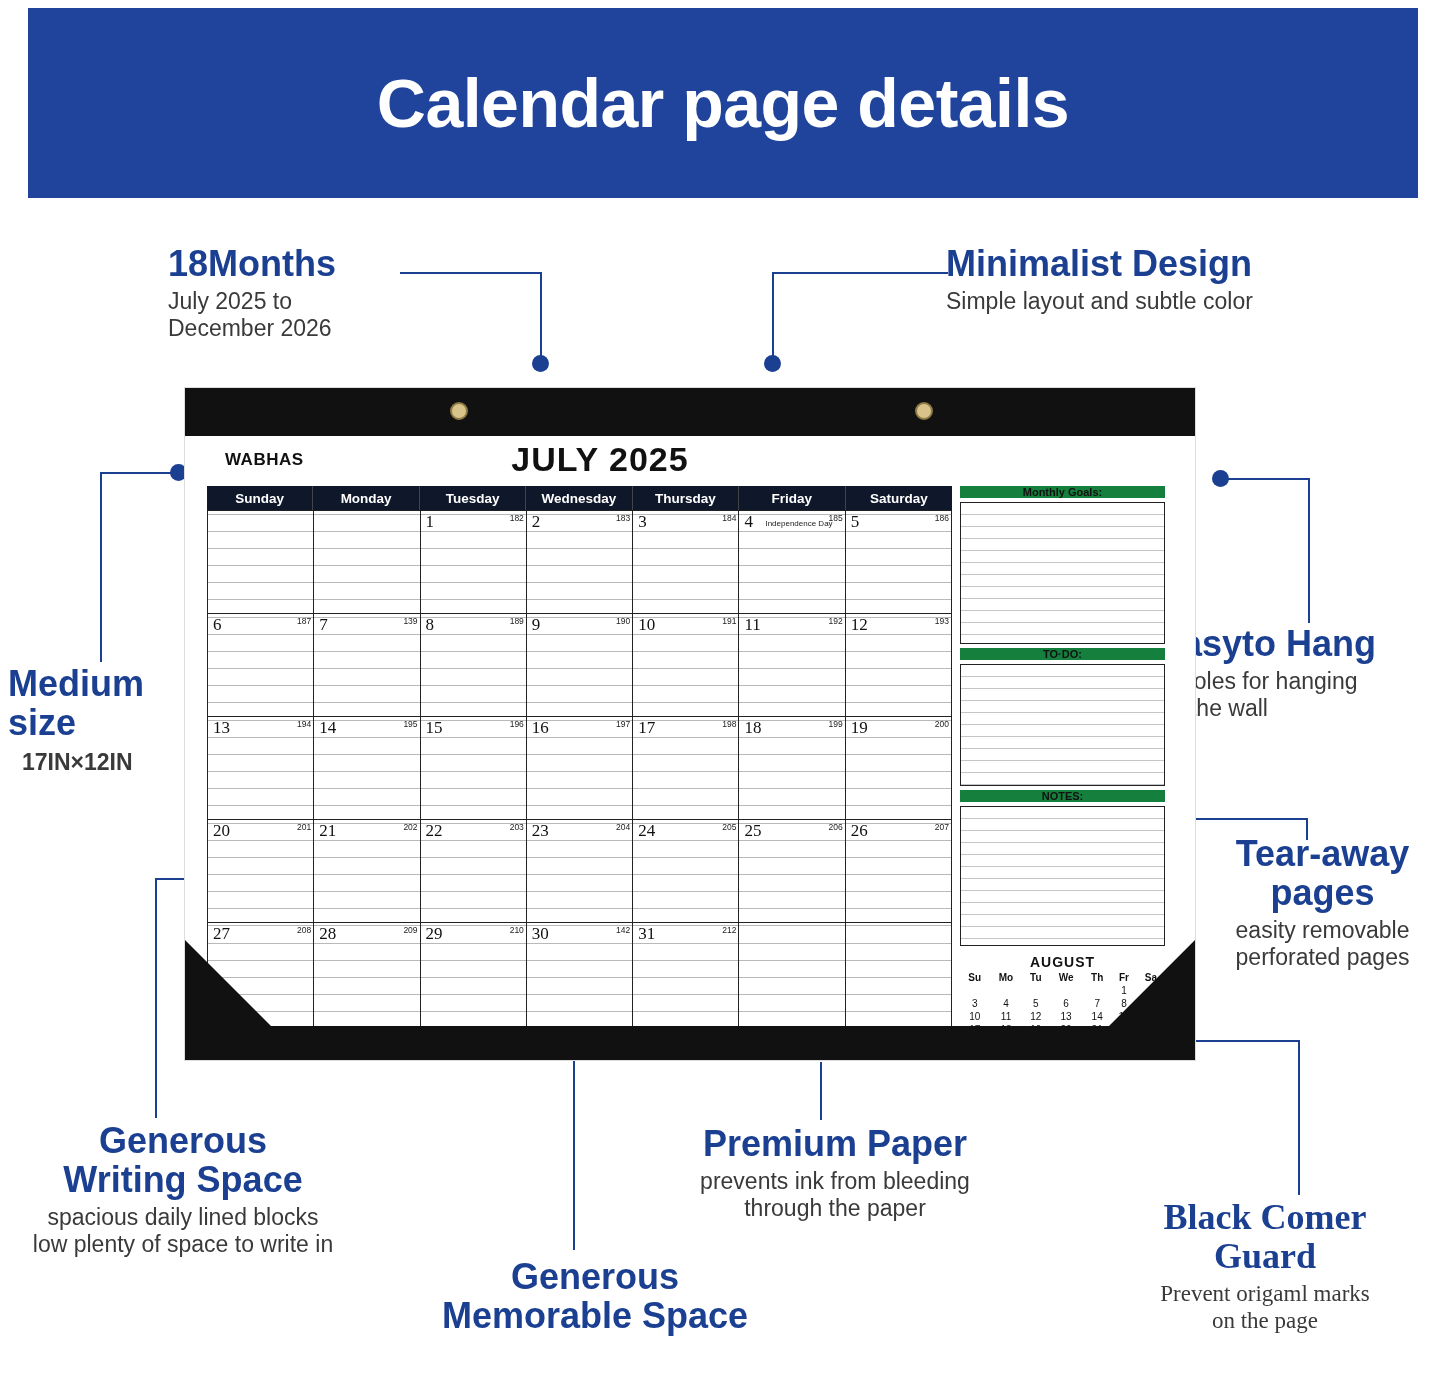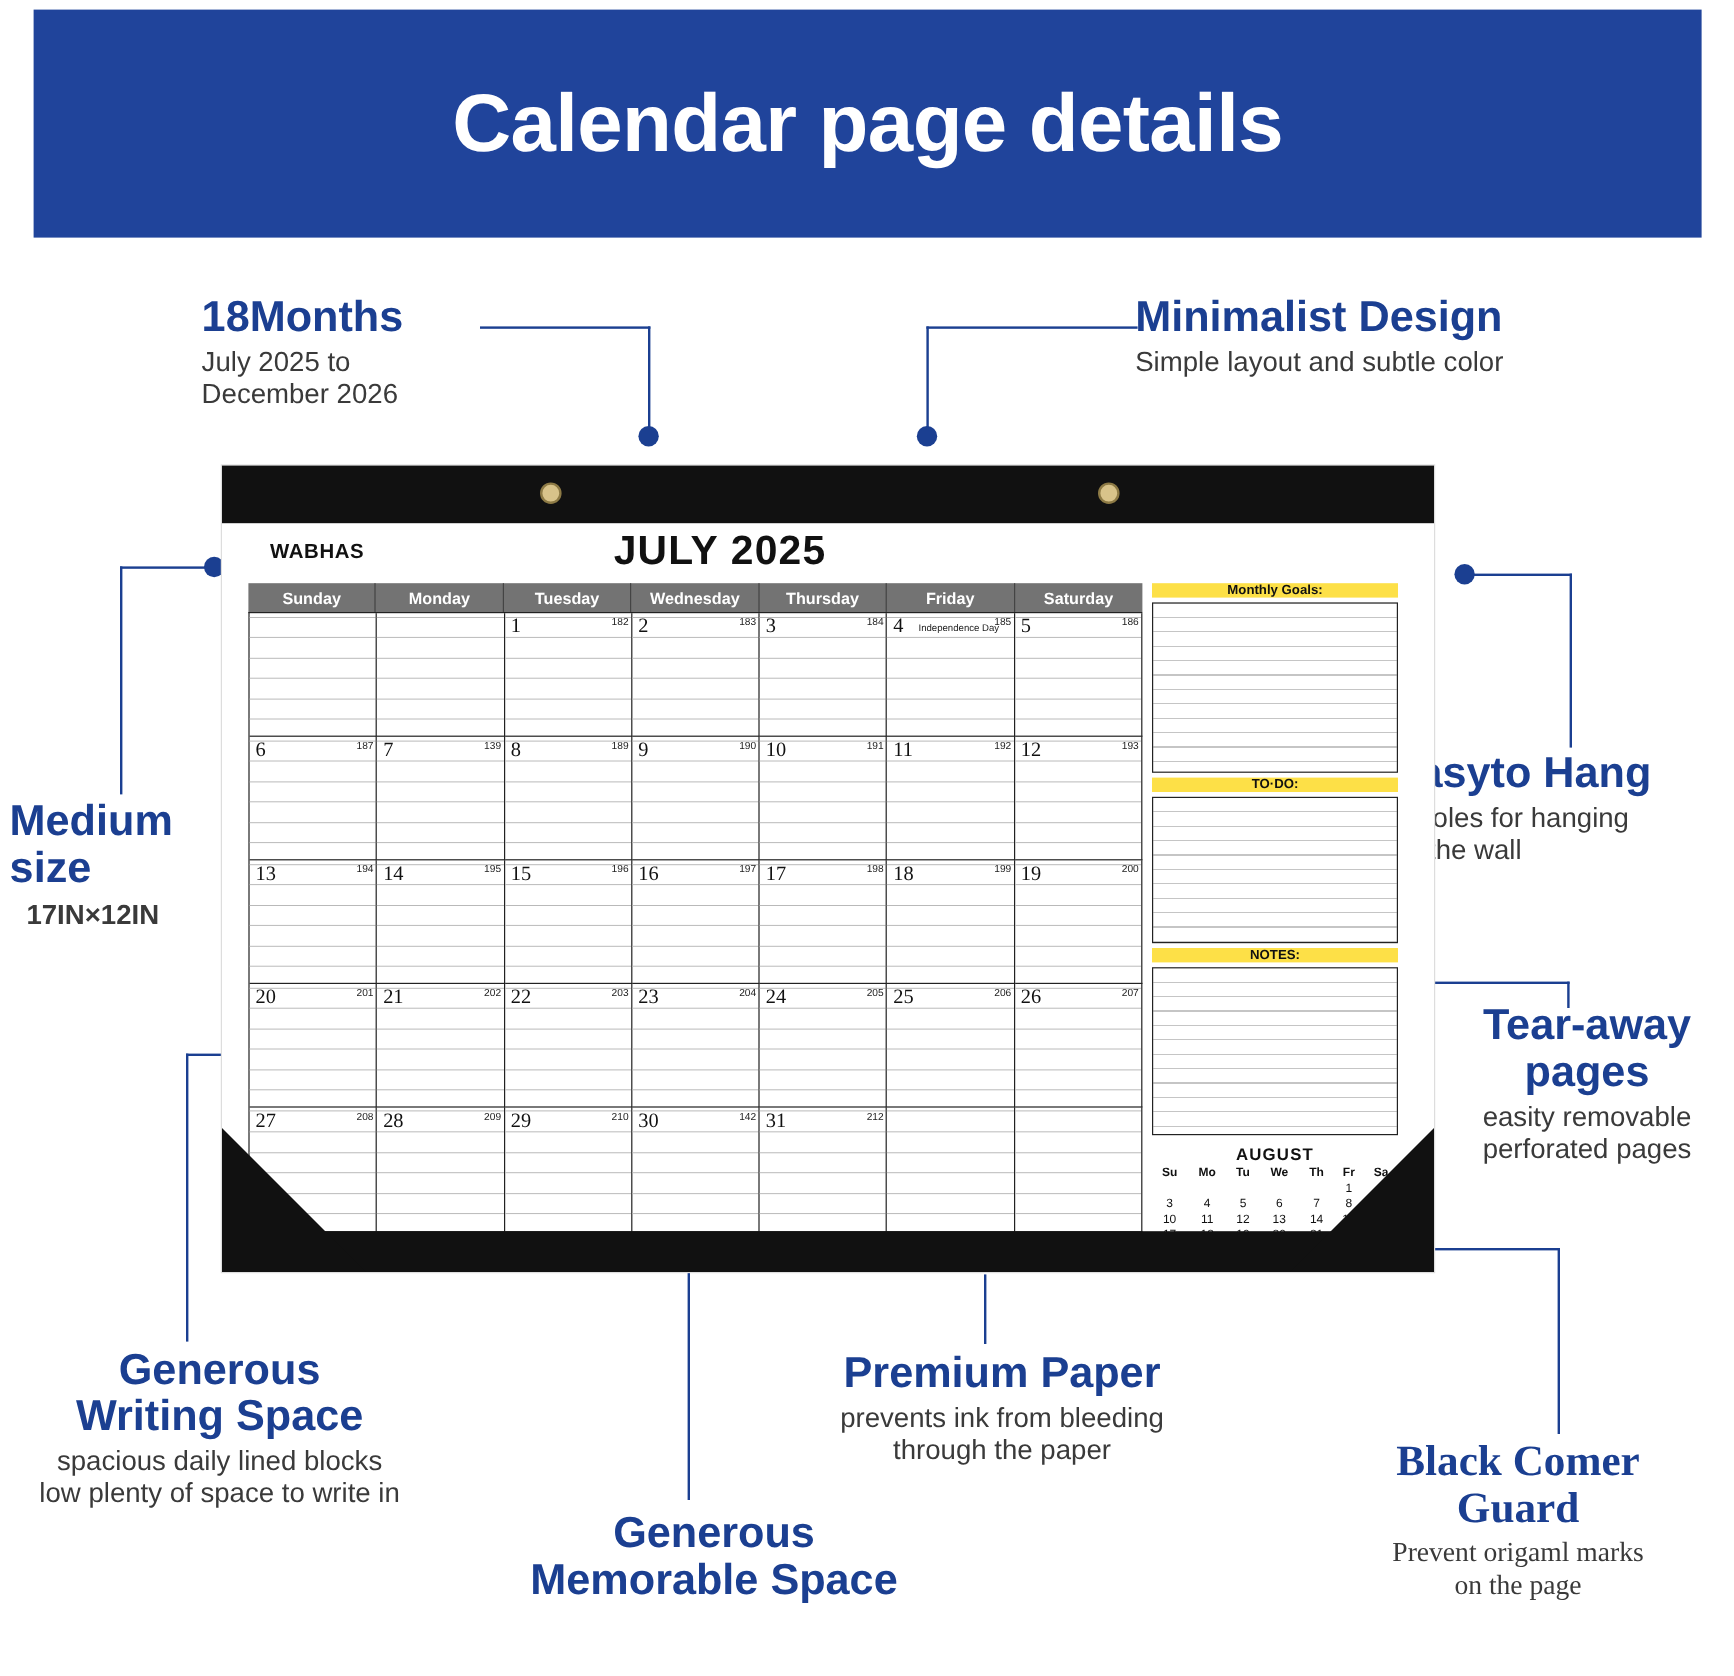--- a/index.html
+++ b/index.html
@@ -122,21 +122,21 @@
   .grid-wrap {
     position: absolute;
     left: 22px;
     top: 98px;
     width: 745px;
     height: 540px;
   }
   .dow-row {
     display: grid;
     grid-template-columns: repeat(7, 1fr);
-    background: #737373;
+    background: #0f172a;
     height: 24px;
   }
   .dow {
     color: #fff;
     font-size: 13.5px;
     font-weight: bold;
     display: flex;
     align-items: center;
     justify-content: center;
     border-right: 1px solid #444;
@@ -217,21 +217,21 @@
     );
   }
   .side-label {
     position: absolute;
     left: 0;
     width: 100%;
     text-align: center;
     font-size: 11px;
     font-weight: bold;
     color: #111;
-    background: #fde047;
+    background: #15803d;
   }
   .goals { top: 16px; height: 142px; }
   .goals-label { top: 0px; }
   .todo { top: 178px; height: 122px; }
   .todo-label { top: 162px; }
   .notes { top: 320px; height: 140px; }
   .notes-label { top: 304px; }
 
   .mini {
     position: absolute;

